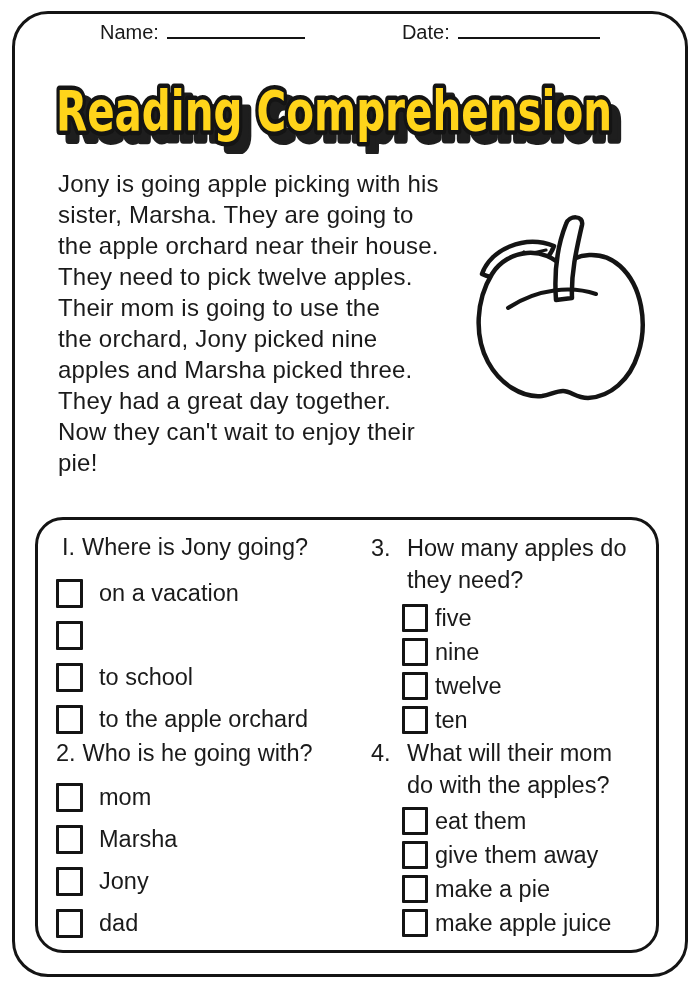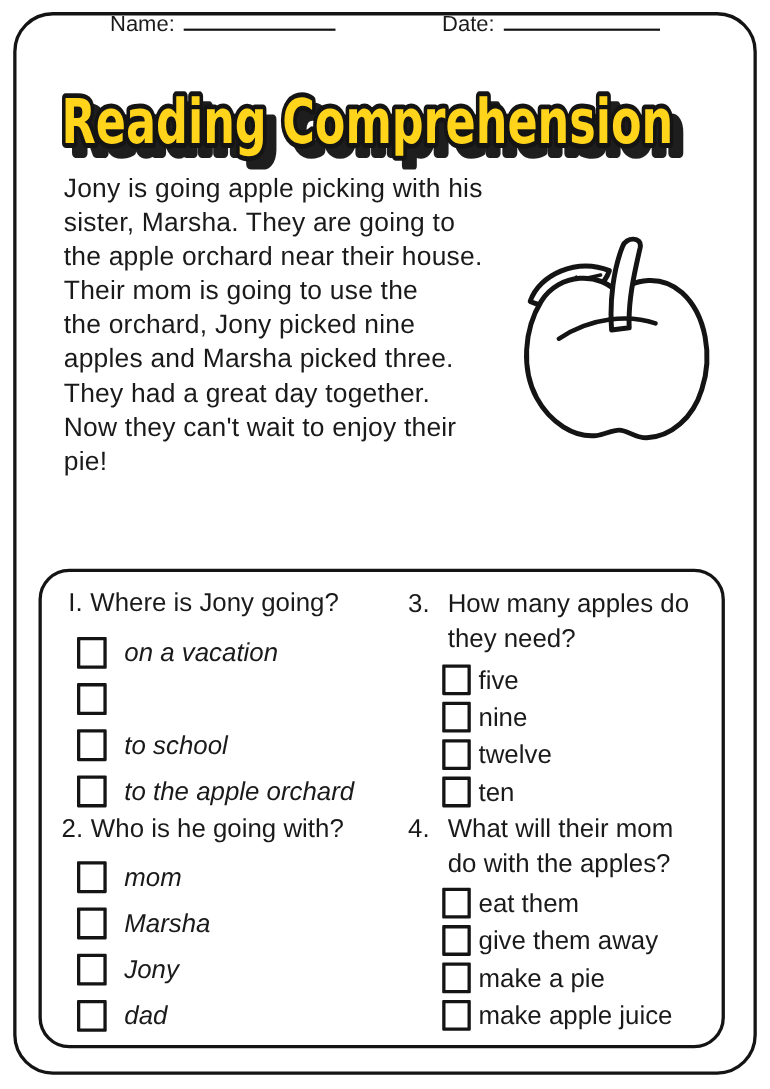--- a/index.html
+++ b/index.html
@@ -4,34 +4,34 @@
 <style>
   * { margin:0; padding:0; box-sizing:border-box; }
   html,body { width:700px; height:990px; background:#ffffff; overflow:hidden;
               font-family:"Liberation Sans", sans-serif; color:#1a1a1a; }
   .page { position:relative; width:700px; height:990px; background:#fff; }
 
   .page-frame { position:absolute; left:12px; top:11px; width:676px; height:966px;
                 border:3px solid #141414; border-radius:36px; pointer-events:none; }
 
   
-  .header-row { position:absolute; left:100px; top:10px; font-size:20px; white-space:nowrap; }
+  .header-row { position:absolute; left:100px; top:21px; font-size:20px; white-space:nowrap; }
   .blank-line { display:inline-block; border-bottom:2px solid #141414; height:18px;
                 vertical-align:baseline; }
   .name-line { width:138px; margin-left:8px; }
   .date-label { margin-left:97px; }
   .date-line { width:142px; margin-left:8px; }
 
   
   .title-wrap { position:absolute; left:24px; top:72px; width:620px; height:82px; }
   .title-wrap text { font-family:"DejaVu Sans", sans-serif; font-weight:bold;
                      stroke-linejoin:round; }
 
   
-  .passage { position:absolute; left:58px; top:156px; width:420px;
+  .passage { position:absolute; left:58px; top:168px; width:420px;
              font-size:24px; line-height:31px; letter-spacing:0.2px; }
   .passage div { white-space:nowrap; }
 
   .apple-wrap { position:absolute; left:466px; top:206px; width:182px; height:198px; }
 
   
   .questions-box { position:absolute; left:35px; top:517px; width:624px; height:436px;
                    border:3px solid #141414; border-radius:28px;
                    display:grid; grid-template-columns:315px auto;
                    padding:12px 4px 0 18px; }
@@ -40,21 +40,21 @@
   .q-text { white-space:nowrap; }
 
   .opt-row { display:flex; align-items:center; }
   .checkbox { flex:none; width:27px; height:29px; border:3px solid #141414;
               background:#fff; border-radius:1px; }
   .opt-label { font-size:23.5px; }
 
   
   .col-left .q-header.first { margin-left:6px; margin-bottom:10px; }
   .col-left .q-header.second { margin-top:-2px; margin-bottom:8px; }
-  .col-left .opt-row { height:42px; margin-left:14px;font-style:italic; }
+  .col-left .opt-row { height:42px; margin-left:0; }
   .col-left .opt-label { margin-left:16px; }
 
   
   .col-right .q-header { line-height:32px; }
   .col-right .q-num { min-width:36px; margin-right:0; }
   .col-right .q-text { white-space:normal; width:230px; }
   .col-right .q-header.first { margin-bottom:5px; }
   .col-right .q-header.second { margin-top:0; margin-bottom:3px; }
   .col-right .opt-row { height:34px; margin-left:2px;padding-left:29px; }
   .col-right .checkbox { width:26px; height:28px; }
@@ -75,20 +75,21 @@
     <svg width="620" height="82" viewBox="0 0 620 82">
       <text x="315" y="62" text-anchor="middle" font-size="56" textLength="556" lengthAdjust="spacingAndGlyphs" fill="#1e1e1e" stroke="#1e1e1e" stroke-width="9" paint-order="stroke" transform="translate(4,5)">Reading Comprehension</text>
       <text x="310" y="58" text-anchor="middle" font-size="56" textLength="556" lengthAdjust="spacingAndGlyphs" fill="#FFD41A" stroke="#141414" stroke-width="9" paint-order="stroke">Reading Comprehension</text>
     </svg>
   </div>
 
   <div class="passage">
     <div>Jony is going apple picking with his</div>
     <div>sister, Marsha. They are going to</div>
     <div>the apple orchard near their house.</div>
+    <div>They need to pick twelve apples.</div>
     <div>Their mom is going to use the</div>
     <div>the orchard, Jony picked nine</div>
     <div>apples and Marsha picked three.</div>
     <div>They had a great day together.</div>
     <div>Now they can't wait to enjoy their</div>
     <div>pie!</div>
   </div>
 
   <div class="apple-wrap">
     <svg width="182" height="198" viewBox="0 0 182 198">

